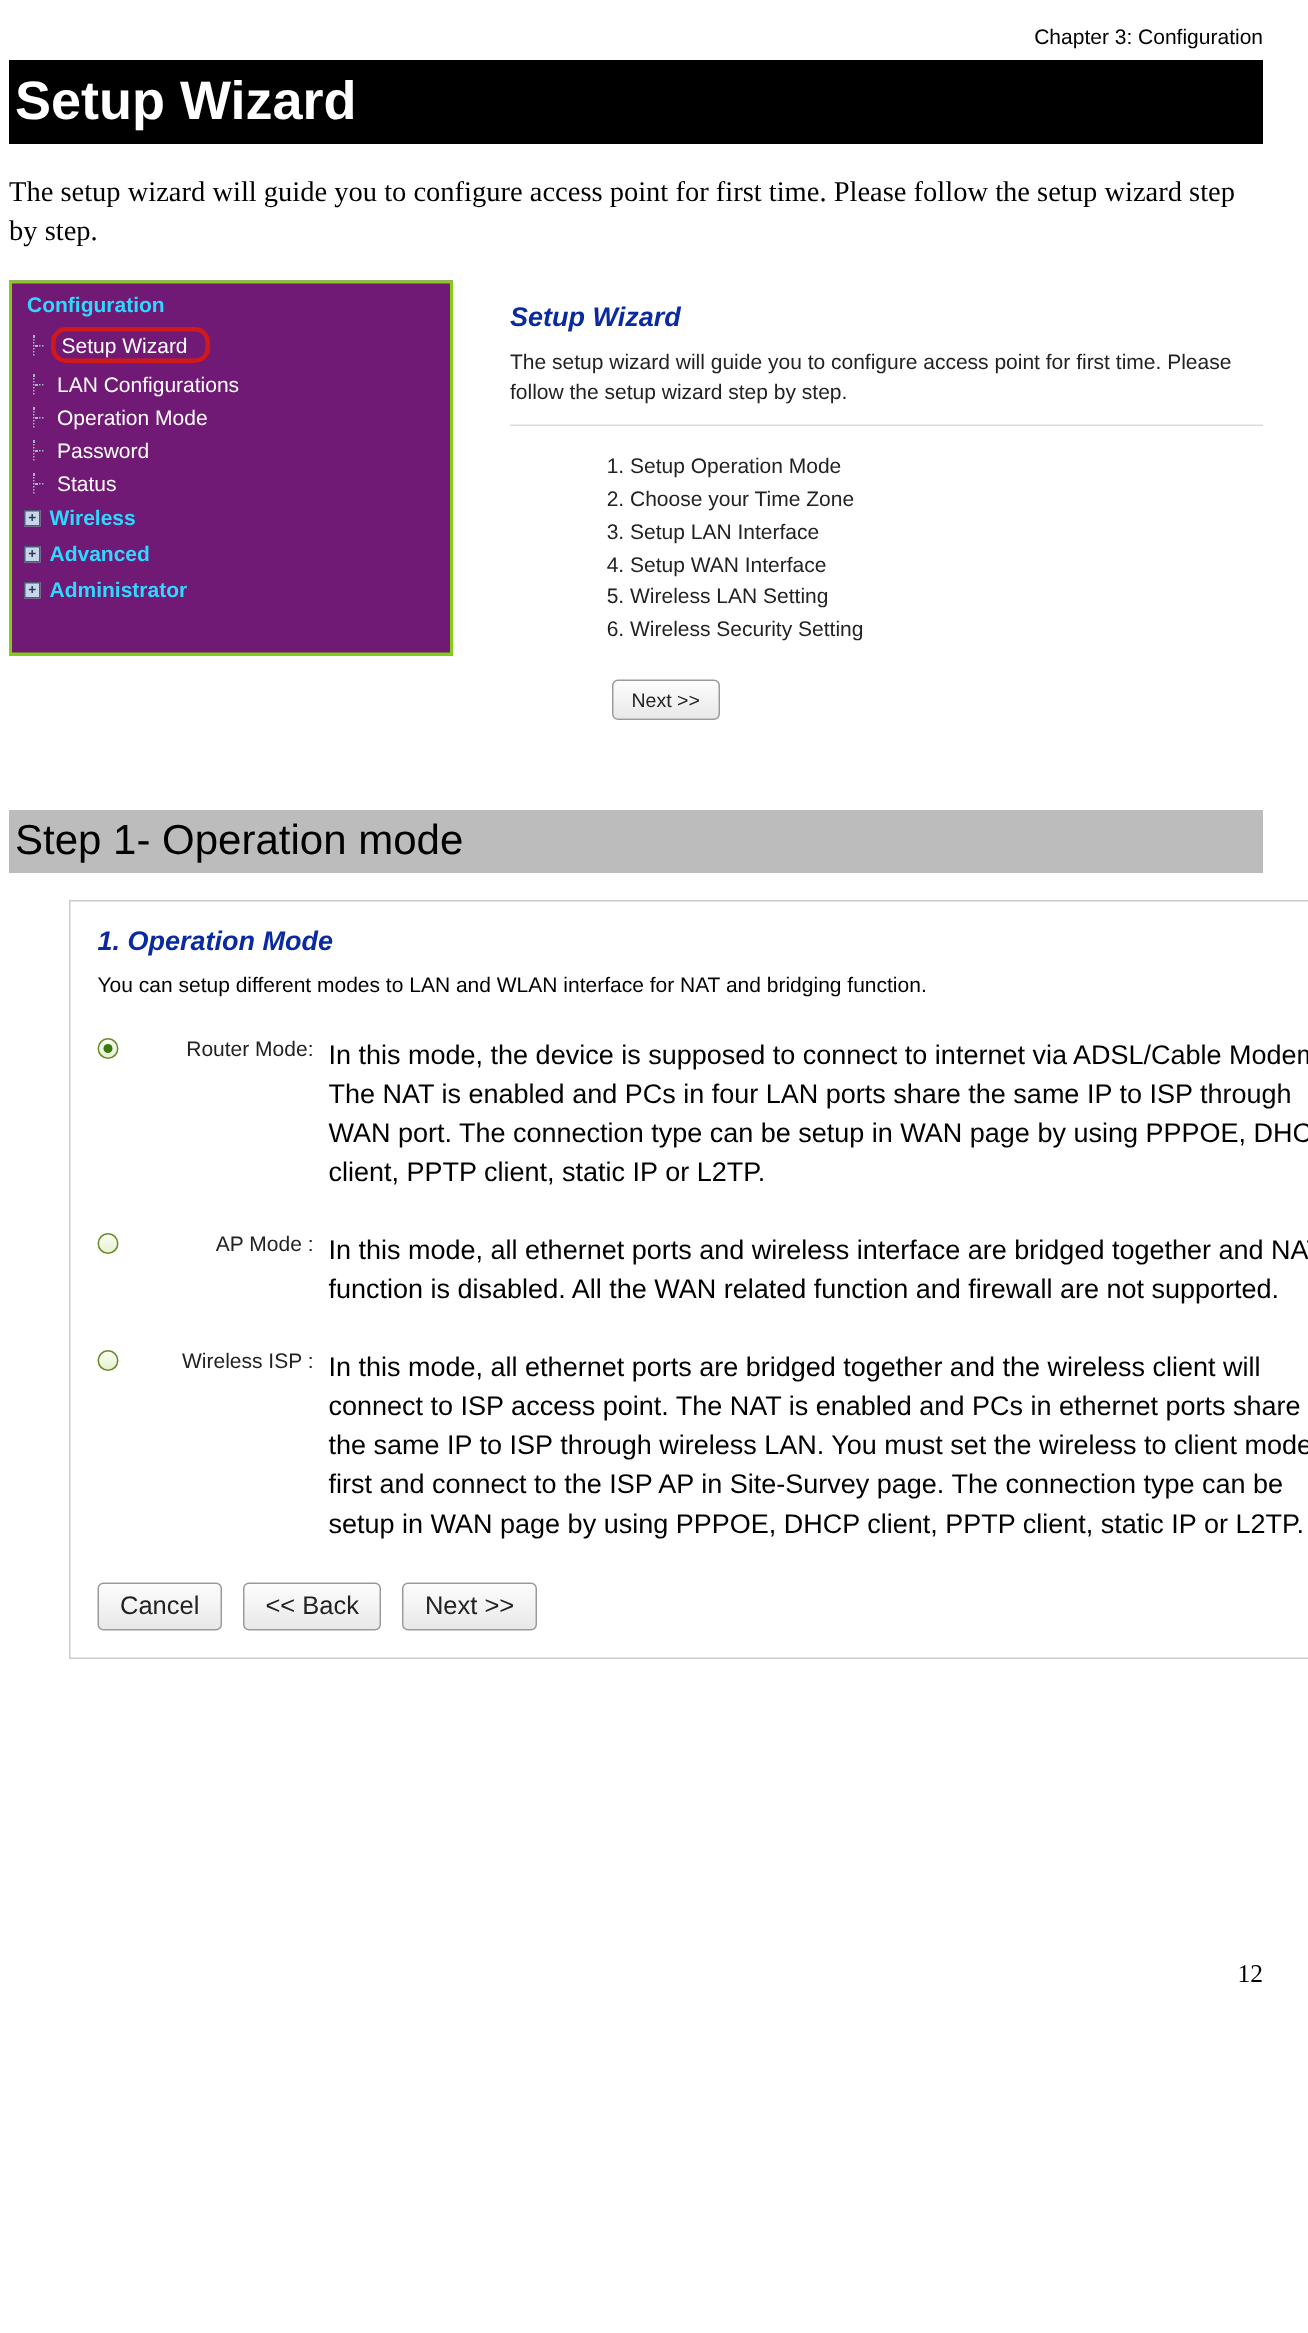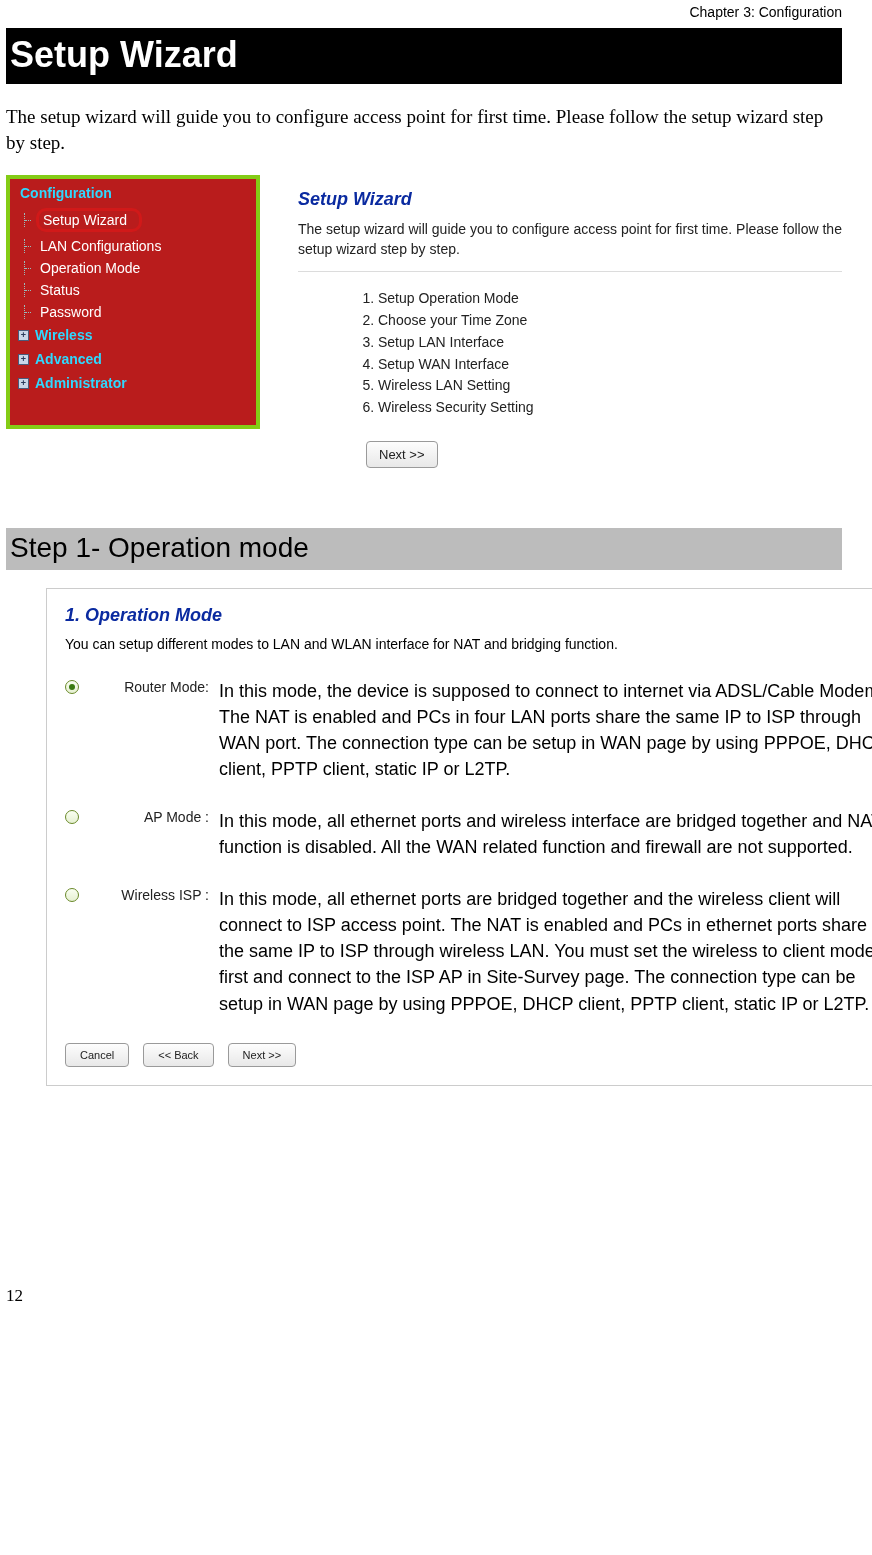--- a/index.html
+++ b/index.html
@@ -5,21 +5,21 @@
   * { box-sizing: border-box; }
   body {
     margin: 0;
     font-family: "Times New Roman", Times, serif;
     font-size: 18px;
     color: #000;
     background: #fff;
     width: 872px;
   }
   .page {
-    padding: 4px 30px 20px 6px;
+    padding: 16px 30px 20px 6px;
   }
   .chapter-label {
     text-align: right;
     font-family: Arial, Helvetica, sans-serif;
     font-size: 14px;
     color: #000;
     margin-bottom: 8px;
     padding-right: 0;
   }
   .h1-black {
@@ -37,23 +37,23 @@
     margin: 0 0 20px 0;
   }
   
   .shot-row {
     display: flex;
     gap: 38px;
     margin-bottom: 60px;
     align-items: flex-start;
   }
   .sidenav {
-    width: 254px;
-    background: #b91c1c;
-    border: 4px solid #84cc16;
+    width: 296px;
+    background: #701a75;
+    border: 2px solid #84cc16;
     padding: 2px 0 30px 0;
     font-family: Arial, Helvetica, sans-serif;
     font-size: 14px;
     color: #fff;
   }
   .sidenav .grp {
     padding: 4px 10px 4px 10px;
     font-weight: bold;
     color: #2fd8ff;
   }
@@ -199,29 +199,29 @@
     font-size: 18px;
     line-height: 1.45;
   }
   .btn-row {
     display: flex;
     gap: 14px;
     margin-top: 8px;
   }
   .btn2 {
     font-family: Arial, sans-serif;
-    font-size: 11px;
+    font-size: 17px;
     color: #222;
     padding: 5px 14px;
     background: linear-gradient(#fdfdfd, #e8e8e8);
     border: 1px solid #9a9a9a;
     border-radius: 4px;
   }
   .page-num {
-    text-align: left;
+    text-align: right;
     font-size: 17px;
     margin-top: 200px;
   }
 </style>
 </head>
 <body>
 
 <div class="page">
 
   <div class="chapter-label">Chapter 3: Configuration</div>
@@ -244,25 +244,25 @@
       <div class="item">
         <span class="branch"></span>
         <span>LAN Configurations</span>
       </div>
       <div class="item">
         <span class="branch"></span>
         <span>Operation Mode</span>
       </div>
       <div class="item">
         <span class="branch"></span>
+        <span>Password</span>
+      </div>
+      <div class="item">
+        <span class="branch"></span>
         <span>Status</span>
-      </div>
-      <div class="item">
-        <span class="branch"></span>
-        <span>Password</span>
       </div>
 
       <div class="plus-grp">
         <span class="plusbox">+</span>
         <span>Wireless</span>
       </div>
       <div class="plus-grp">
         <span class="plusbox">+</span>
         <span>Advanced</span>
       </div>

